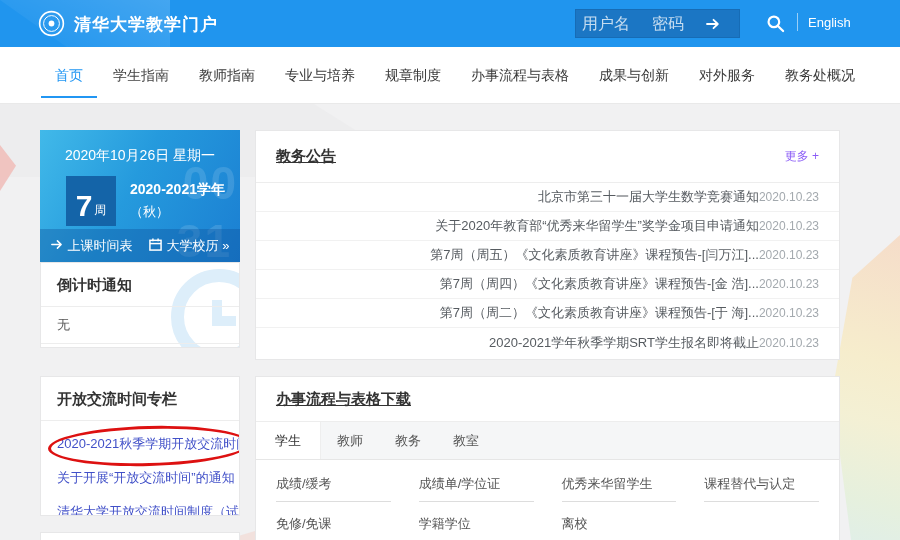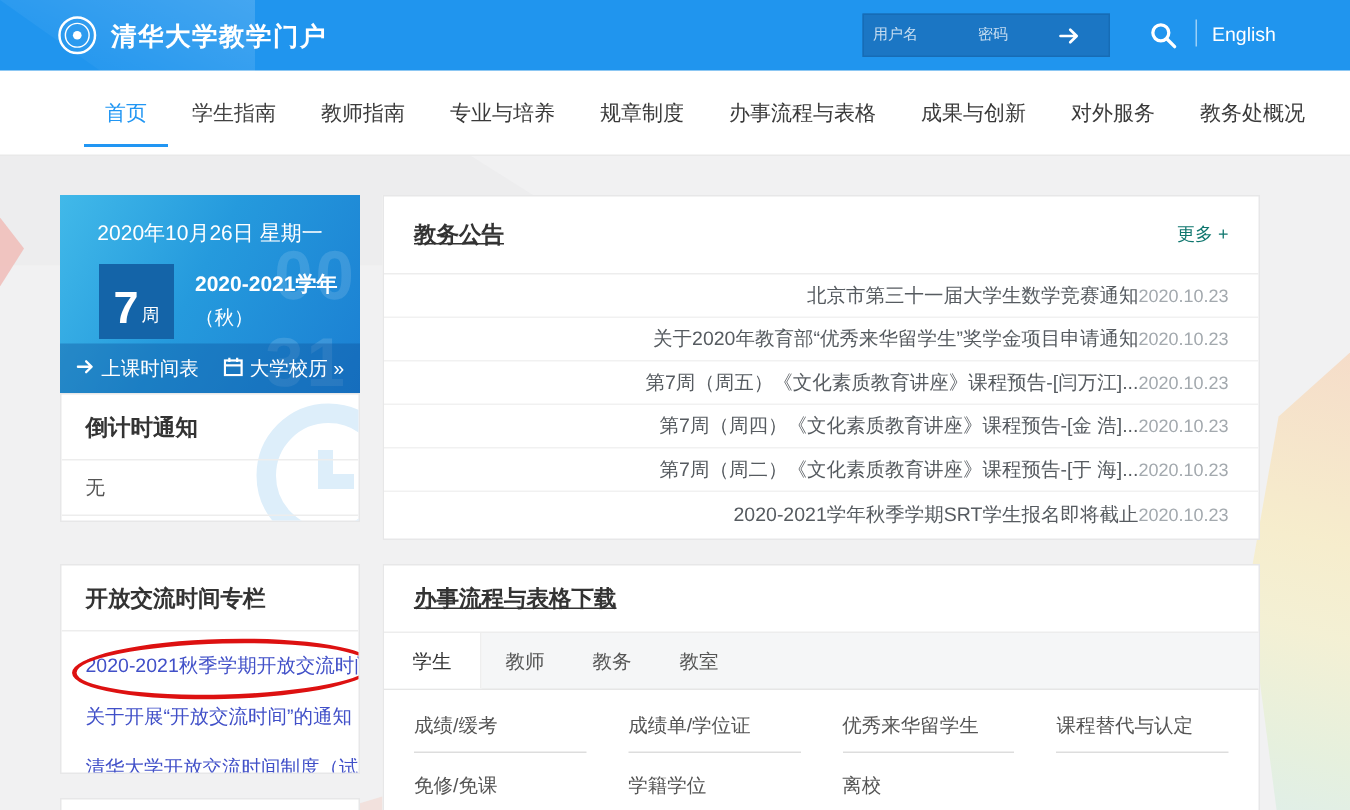--- a/index.html
+++ b/index.html
@@ -23,33 +23,33 @@
     clip-path:polygon(100% 0,0 0,100% 100%); }
 
   
   header { position:absolute; top:0; left:0; width:900px; height:47px; background:#2095ee; z-index:5; }
   .logo { position:absolute; left:38px; top:10px; }
   .portal-title { position:absolute; left:74px; top:13px; color:#fff; font-size:17px;
     font-weight:bold; letter-spacing:1px; }
   .login-box { position:absolute; left:575px; top:9px; width:165px; height:29px;
     background:#1b76c4; border:1px solid #166cb6; display:flex; align-items:center; padding:0 6px; }
   .login-input { background:transparent; border:none; outline:none; color:rgba(255,255,255,.9);
-    font-size:10px; font-family:inherit; }
+    font-size:16px; font-family:inherit; }
   .login-input::placeholder { color:rgba(255,255,255,.75); opacity:1; }
   .login-input.user { width:70px; }
   .login-input.pass { width:52px; }
   .login-btn { background:transparent; border:none; cursor:pointer; padding:0 2px; line-height:0; }
   .search-btn { position:absolute; left:766px; top:14px; line-height:0; cursor:pointer; }
   .hdr-sep { position:absolute; left:797px; top:13px; width:1px; height:18px; background:rgba(255,255,255,.55); }
   .english-link { position:absolute; left:808px; top:15px; color:#fff; font-size:13px;
     text-decoration:none; cursor:pointer; }
 
   
   nav { position:absolute; top:47px; left:0; width:900px; height:57px; background:#fff;
-    border-bottom:1px solid #e9e9e9; display:flex; align-items:center; padding-left:70px;
+    border-bottom:1px solid #e9e9e9; display:flex; align-items:center; padding-left:55px;
     gap:30px; z-index:4; }
   .nav-item { position:relative; font-size:14px; color:#3a3a3a; text-decoration:none;
     line-height:56px; cursor:pointer; white-space:nowrap; }
   .nav-item.active { color:#2196f3; }
   .nav-item.active::after { content:""; position:absolute; left:50%; transform:translateX(-50%);
     bottom:5px; width:56px; height:2px; background:#2196f3; }
 
   .col-left  { position:absolute; left:40px;  top:130px; width:200px; z-index:2; }
   .col-right { position:absolute; left:255px; top:130px; width:585px; z-index:2; }
 
@@ -94,21 +94,21 @@
     height:34px; border:3px solid #dd1111; border-radius:50%; transform:rotate(-1.5deg); }
   .stub-box { margin-top:16px; height:14px; background:#fff; border:1px solid #e7e7e8; border-bottom:none; }
 
   
   .panel { background:#fff; border:1px solid #e7e7e8; }
   .panel-head { display:flex; align-items:center; justify-content:space-between;
     padding:0 20px; border-bottom:1px solid #ededed; }
   .panel-head h2 { font-size:15px; color:#333; font-weight:bold;text-decoration:underline; }
   .ann { height:230px; }
   .ann .panel-head { height:52px; }
-  .more-link { font-size:12px; color:#0f766e; text-decoration:none; cursor:pointer; }
+  .more-link { font-size:12px; color:#8b5cf6; text-decoration:none; cursor:pointer; }
   .ann-row { height:29px; display:flex; align-items:center; justify-content:flex-end;
     padding:0 20px; border-bottom:1px solid #f1f1f1; }
   .ann-row:last-child { border-bottom:none; }
   .ann-title { font-size:13px; color:#565b60; text-decoration:none; cursor:pointer;
     white-space:nowrap; overflow:hidden; text-overflow:ellipsis; max-width:440px; }
   .ann-date { font-size:12px; color:#a3a9ae; flex-shrink:0; }
 
   .dl { margin-top:16px; height:170px; }
   .dl .panel-head { height:45px; }
   .tabs { height:38px; background:#f5f6f7; border-bottom:1px solid #e6e6e6; display:flex; }

